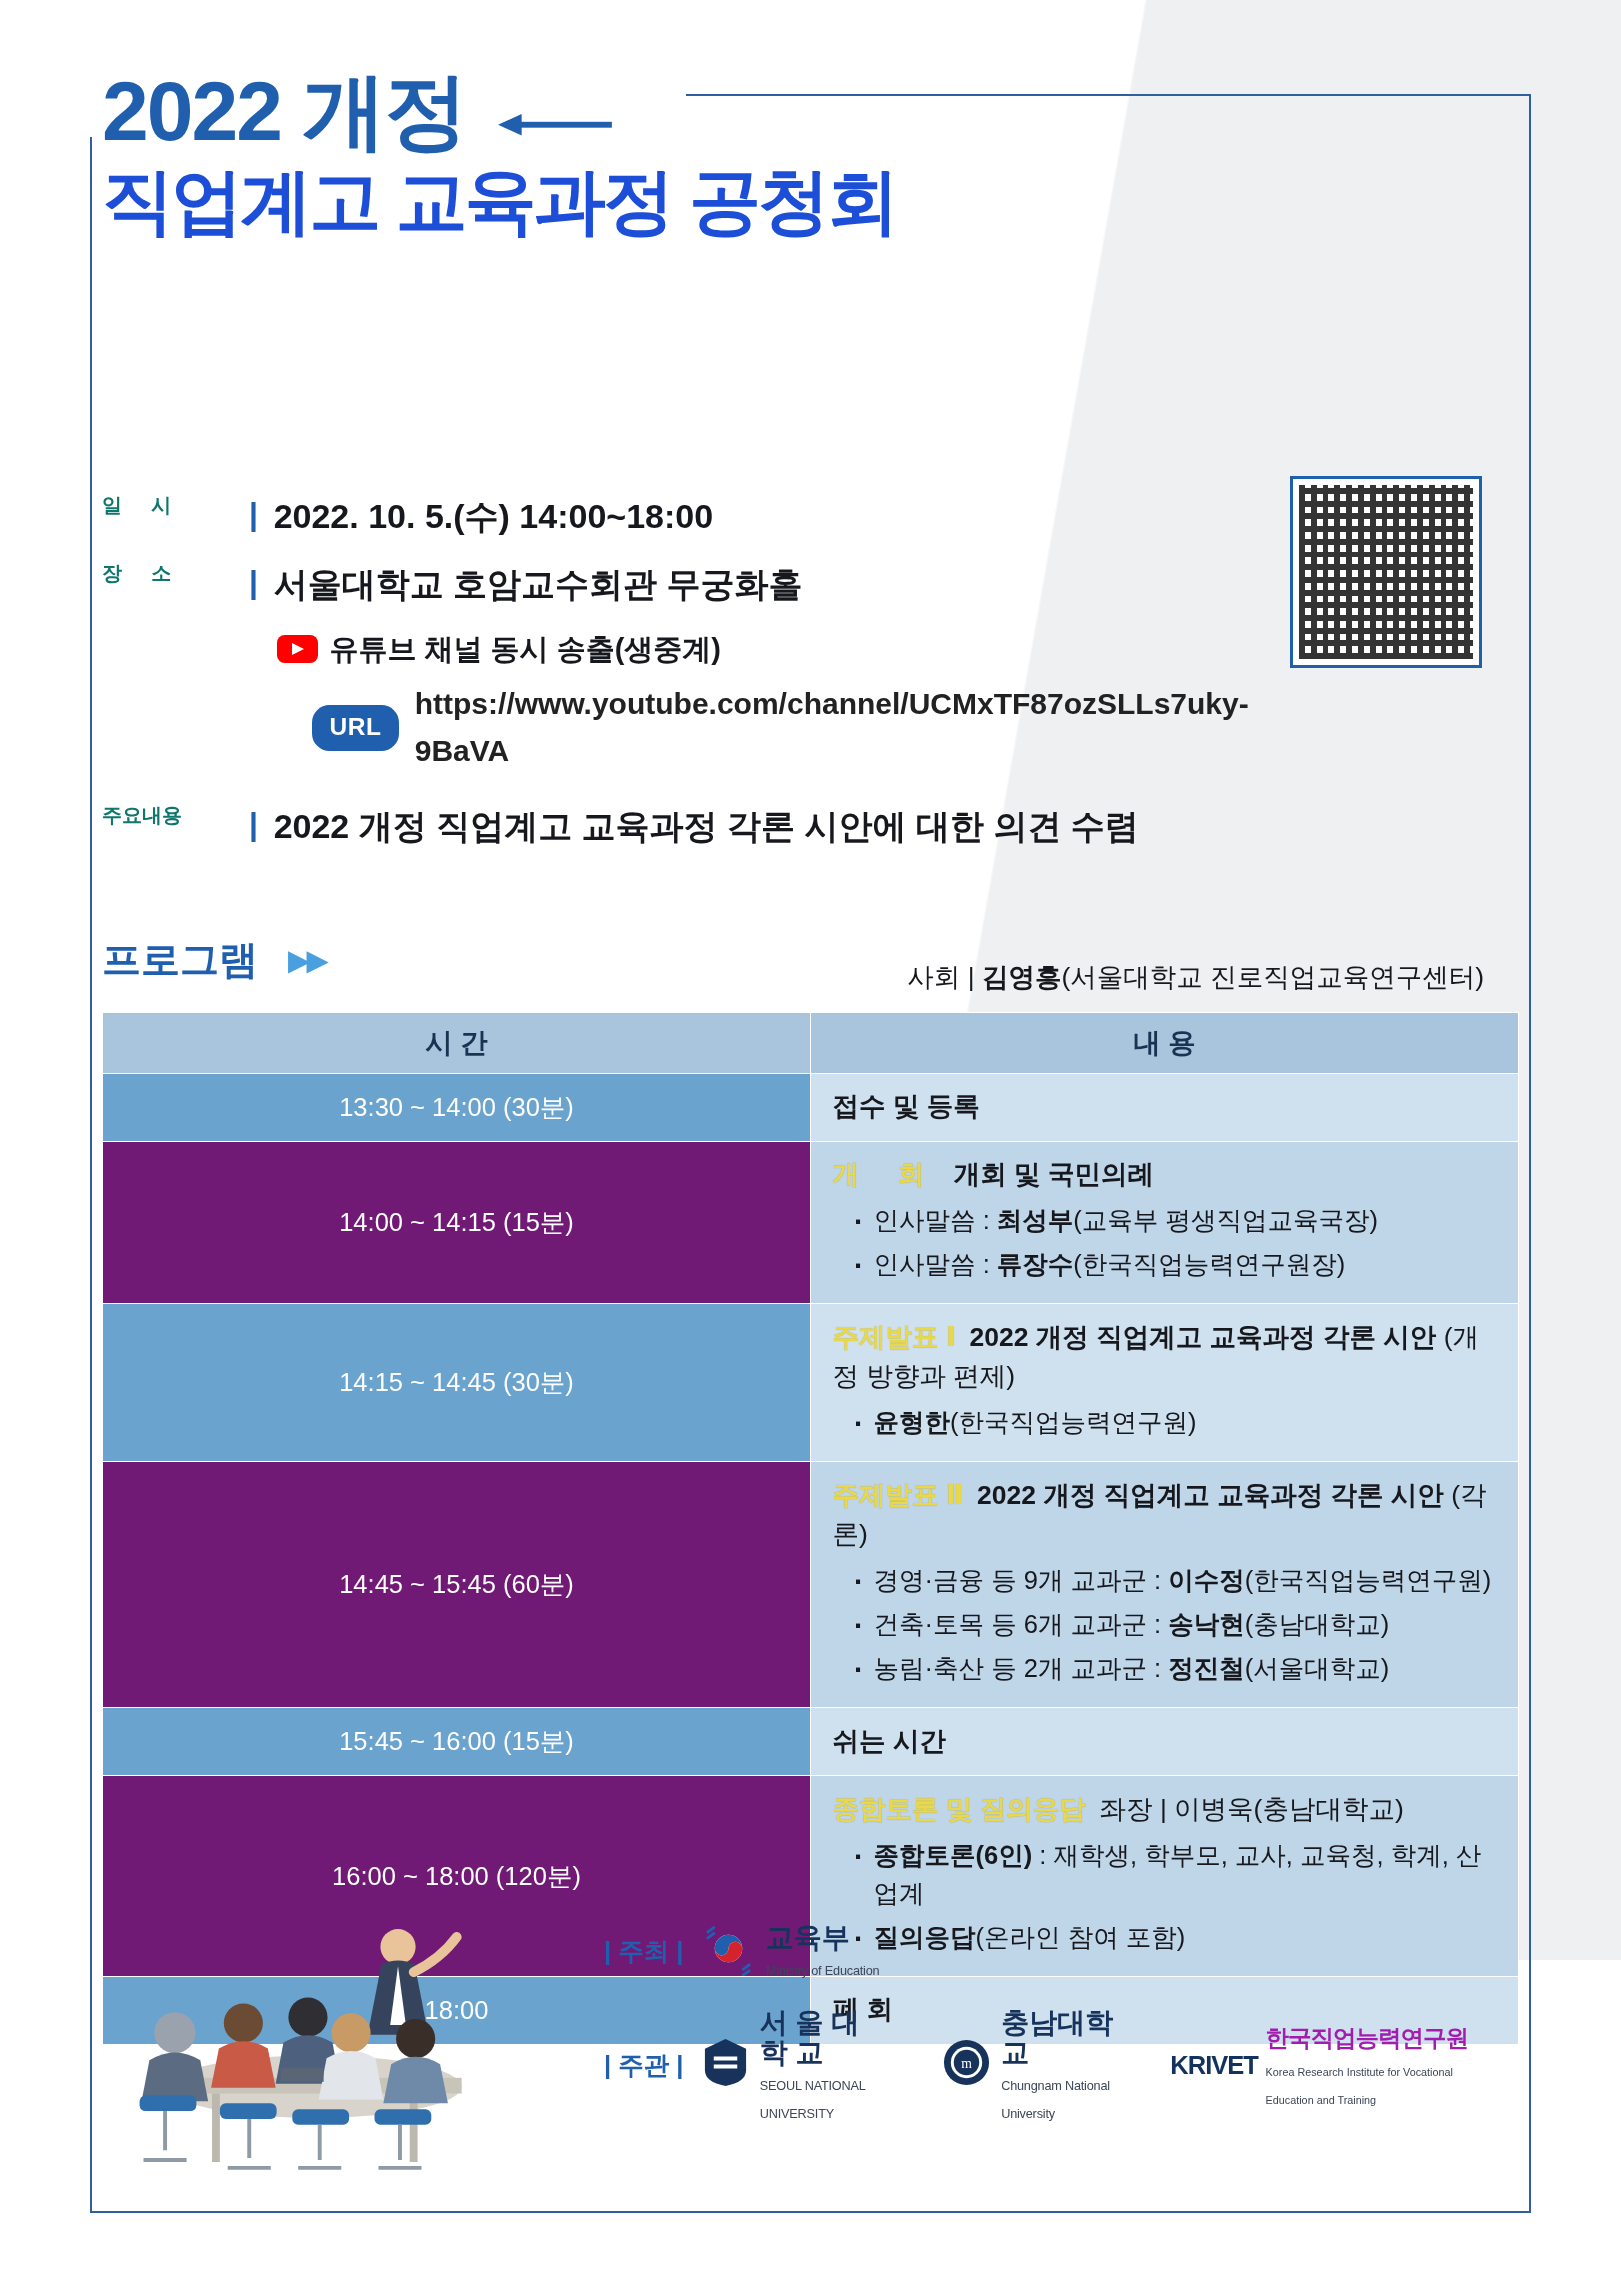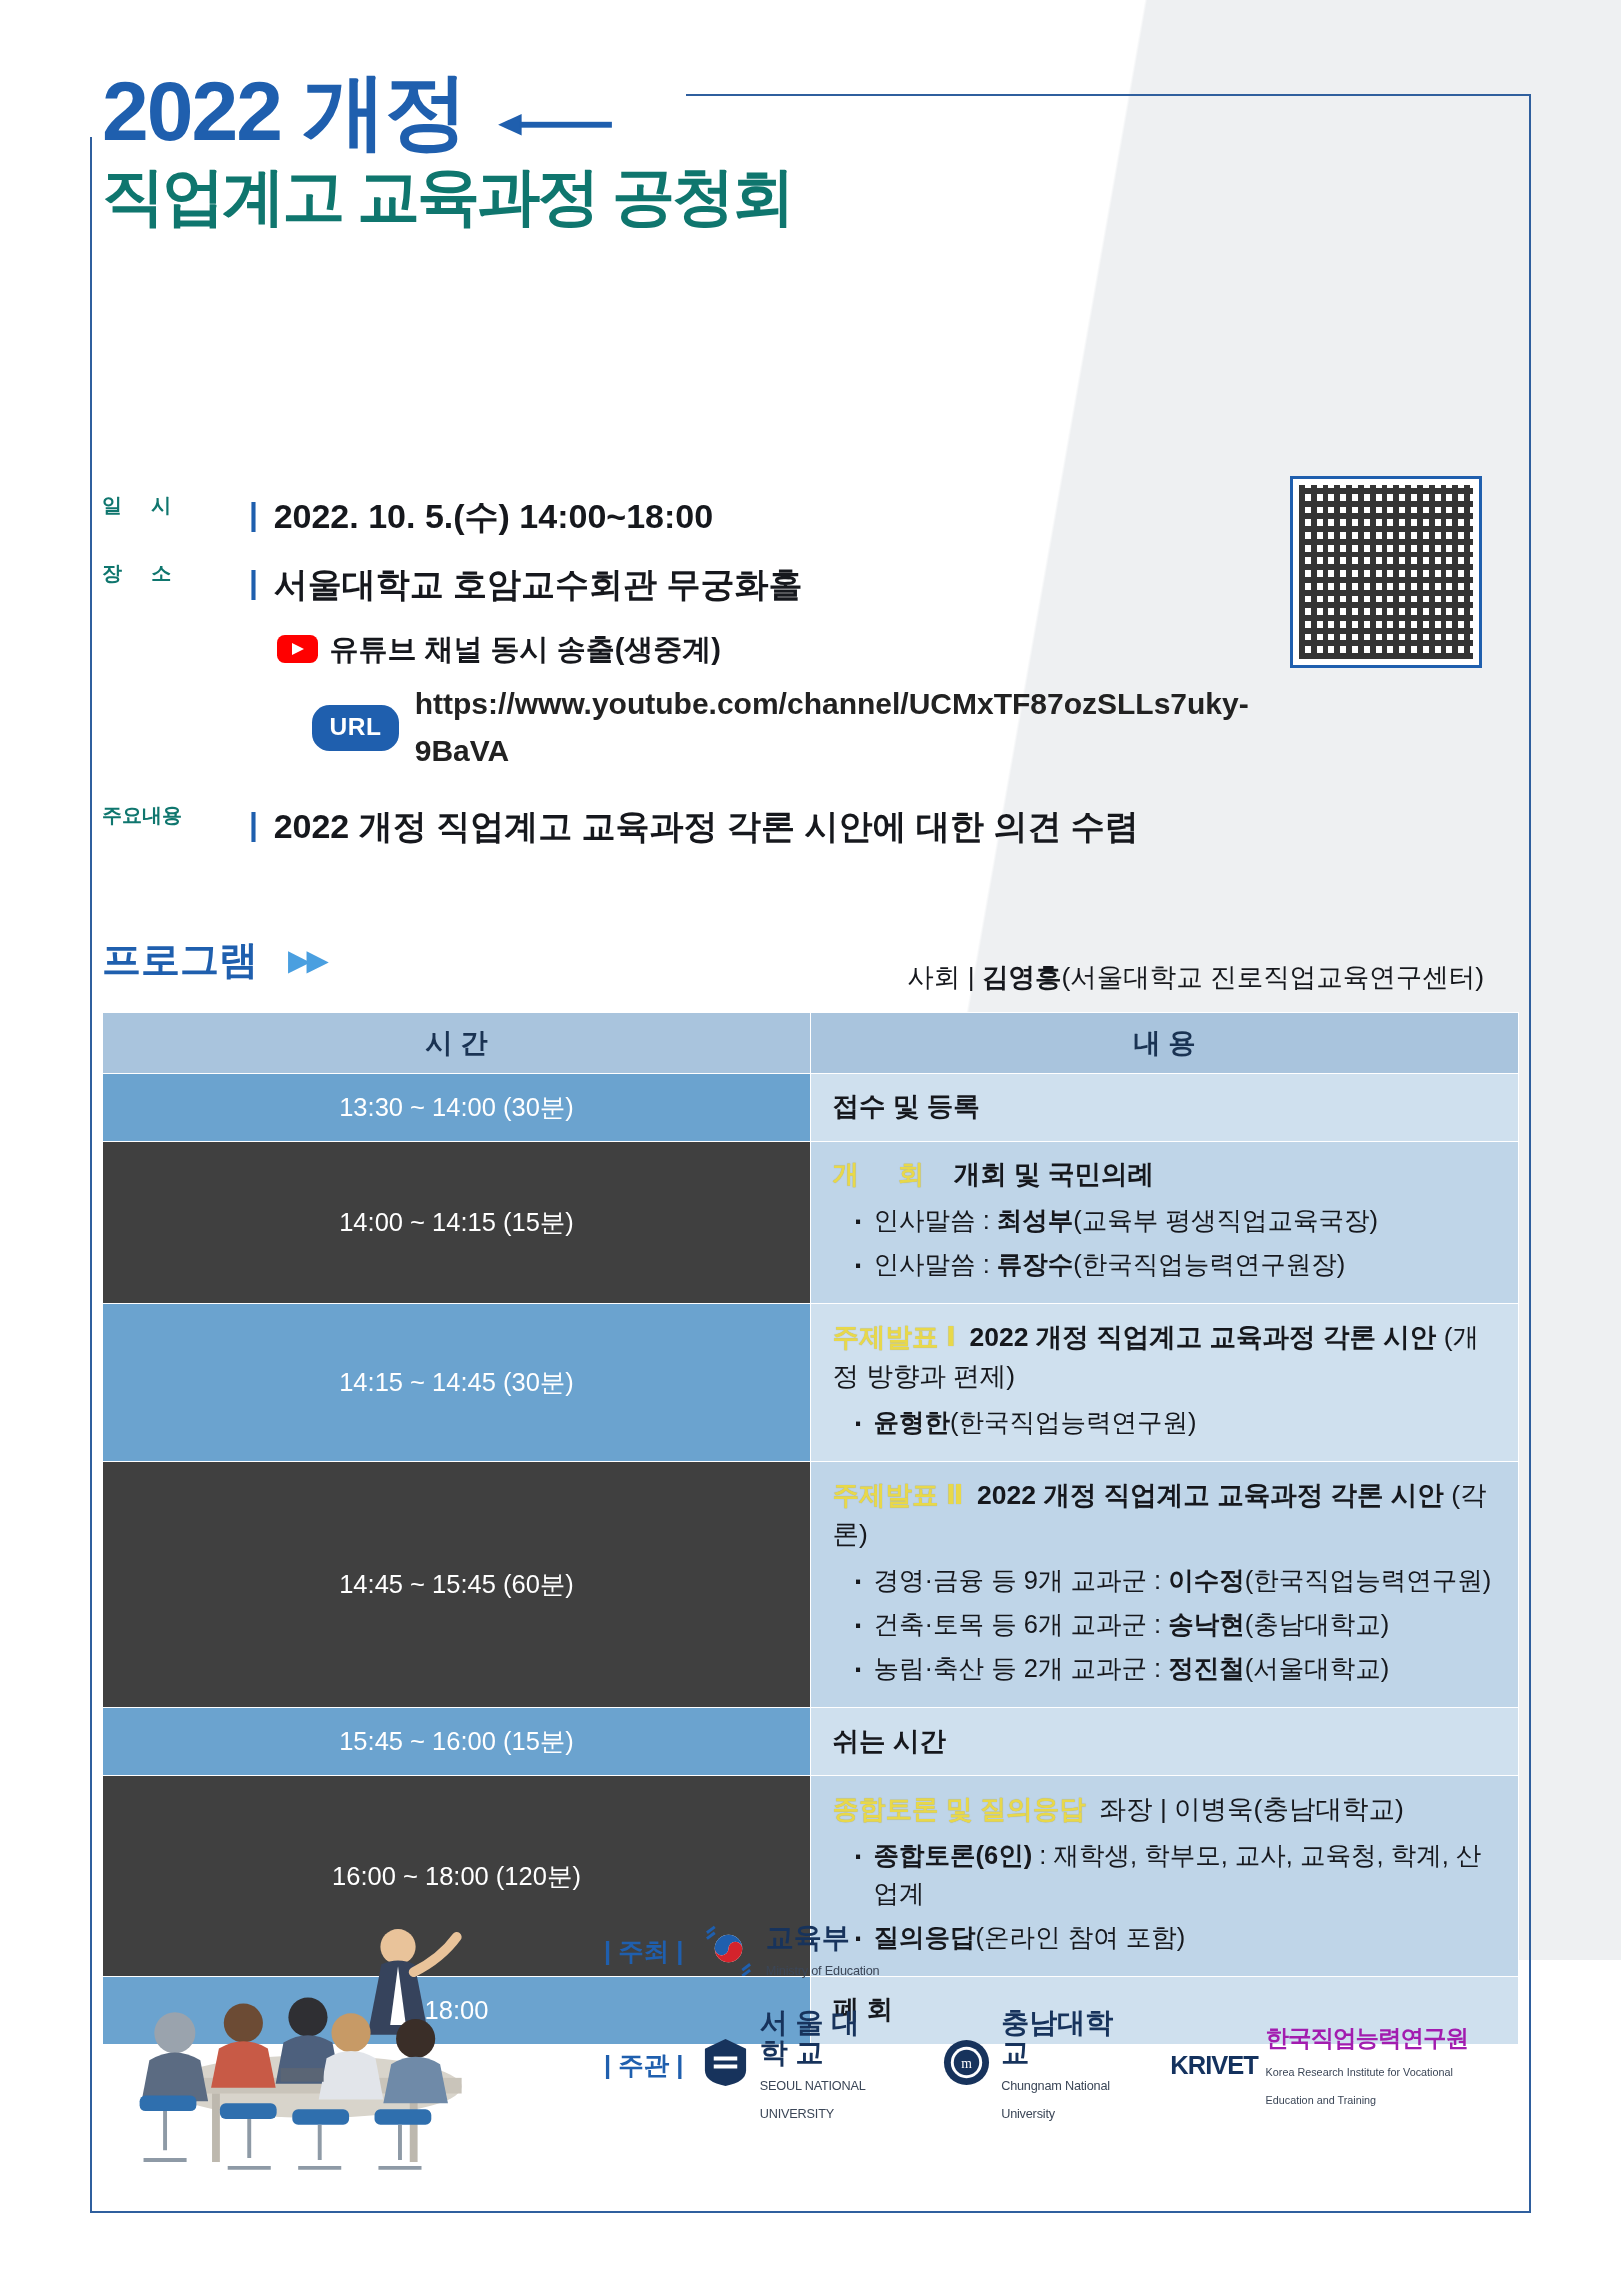--- a/index.html
+++ b/index.html
@@ -71,23 +71,23 @@
     line-height: 1.05;
     display: inline-block;
   }
   .arrow-left {
     display: inline-block;
     vertical-align: middle;
     margin-left: 25.5px;
     margin-bottom: 17.6px;
   }
   .title-line2 {
-    font-size: 63px;
-    font-weight: bold;
-    color: #0f766e;
+    font-size: 72px;
+    font-weight: bold;
+    color: #1d4ed8;
     letter-spacing: -2.9px;
     line-height: 1.12;
     margin-top: 2px;
   }
 
   
   .info {
     position: absolute;
     left: 102px;
     top: 490px;
@@ -240,21 +240,21 @@
     padding: 13.7px 5.9px;
     margin-top: 45px;
   }
   td.content {
     background: #cfe0ee;
     color: #16181d;
     font-size: 26.5px;
     padding: 13.7px 21.6px;
     line-height: 1.5;
   }
-  tr.alt td.time { background: #404040; }
+  tr.alt td.time { background: #701a75; }
   tr.alt td.content { background: #bfd5e8; }
 
   .tag {
     color: #e8d84a;
     font-weight: bold;
     margin-right: 13.7px;
     text-shadow: 0 0 1px rgba(0,0,0,.25);
   }
   .tag.spaced { letter-spacing: 15.7px; }
   .row-title { font-weight: bold; }

